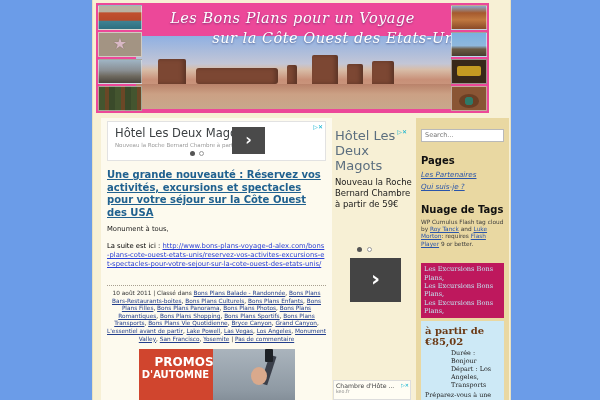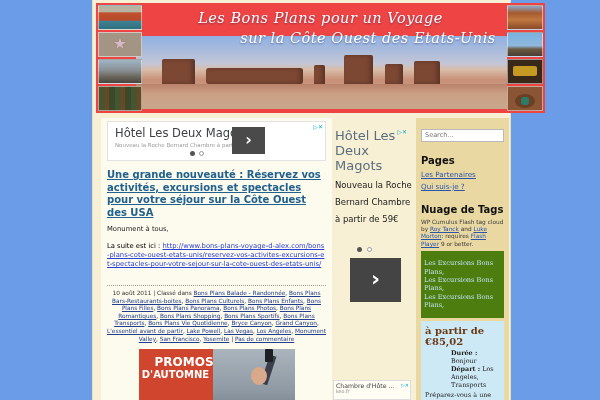--- a/index.html
+++ b/index.html
@@ -1,21 +1,21 @@
 <!DOCTYPE html>
 <html><head>
 <meta charset="utf-8">
 <style>
   html,body{margin:0;padding:0;width:600px;height:400px;overflow:hidden;
     background:#6b9ce8;font-family:"DejaVu Sans","Liberation Sans",sans-serif;}
   .container{position:absolute;left:92px;top:0;width:417px;height:400px;
     background:#f7f0d5;border-left:1px solid #e8e0c0;border-right:1px solid #e8e0c0;}
   
-  .header{position:absolute;left:3px;top:3px;width:449px;height:110px;
-    background:#ef4444;overflow:hidden;}
+  .header{position:absolute;left:3px;top:3px;width:393px;height:110px;
+    background:#ec4899;overflow:hidden;}
   .pan{position:absolute;left:40px;right:38px;top:33px;bottom:4px;
     background:linear-gradient(180deg,#8fb0e2 0%,#c3c6d6 38%,#d8bda8 46%,#c89078 60%,#cb9c82 78%,#c9a habit 100%);
     background:linear-gradient(180deg,#8fb0e2 0%,#c3c6d6 38%,#d8bda8 46%,#c89078 60%,#cb9c82 78%,#c9a184 100%);}
   .butte{position:absolute;background:#7c4733;border-radius:2px 2px 0 0;box-shadow:inset -3px 0 4px rgba(0,0,0,.25);}
   .b1{left:7%;bottom:34%;width:9%;height:34%;}
   .b2{left:19%;bottom:34%;width:26%;height:22%;border-radius:3px;}
   .b3{left:48%;bottom:34%;width:3%;height:26%;}
   .b4{left:56%;bottom:34%;width:8%;height:40%;}
   .b5{left:67%;bottom:34%;width:5%;height:28%;}
   .b6{left:75%;bottom:34%;width:7%;height:32%;}
@@ -75,45 +75,45 @@
   .promo-left .p1{font-size:12px;font-weight:bold;line-height:13px;margin-left:16px;}
   .promo-left .p2{font-size:10px;font-weight:bold;line-height:11px;}
   .promo-right{flex:1;position:relative;background:linear-gradient(180deg,#aab4bd 0%,#8e99a3 60%,#707a84 100%);overflow:hidden;}
   .man-head{position:absolute;left:38px;top:18px;width:16px;height:18px;border-radius:50%;background:#d9a98c;}
   .man-arm{position:absolute;left:52px;top:6px;width:7px;height:30px;background:#3a3f4a;transform:rotate(18deg);}
   .phone{position:absolute;left:52px;top:0px;width:8px;height:13px;background:#1d2126;border-radius:1px;}
   
   .mid-ad{position:relative;height:262px;}
   .mid-ad .adchoices{right:8px;top:0;}
   .mid-title{font-size:13px;line-height:15px;color:#5b6e7f;margin:10px 0 4px 2px;}
-  .mid-sub{font-size:8.5px;line-height:17px;color:#1a1a1a;margin:0 0 0 2px;}
+  .mid-sub{font-size:8.5px;line-height:11px;color:#1a1a1a;margin:0 0 0 2px;}
   .mid-dots{position:absolute;left:24px;top:119px;display:flex;gap:5px;}
   .mid-arrow{position:absolute;left:17px;top:130px;width:51px;height:44px;background:#444;
     color:#fff;text-align:center;line-height:42px;font-size:22px;font-weight:bold;cursor:pointer;}
   .mini-ad{position:absolute;left:0;bottom:0;width:78px;height:20px;background:#fffdf4;
     border:1px solid #ddd;box-sizing:border-box;padding:1px 2px;}
   .mini-ad .ma-title{font-size:6.2px;color:#444;}
   .mini-ad .ma-dom{font-size:4.8px;color:#8a8a8a;}
   .mini-ad .adchoices{right:1px;top:1px;font-size:5px;}
   
   .search{width:100%;height:13px;box-sizing:border-box;border:1px solid #b9b9b9;background:#fff;
     font-size:6.5px;color:#666;padding:1px 3px;font-family:inherit;}
   .sb-h{font-size:10px;font-weight:bold;color:#111;margin:13px 0 4px 0;}
-  .sb-link{display:block;font-size:7.2px;color:#2a55aa;text-decoration:underline;margin:3px 0;cursor:pointer;}
+  .sb-link{display:block;font-size:7.2px;color:#2a55aa;text-decoration:underline;margin:3px 0;cursor:pointer;font-style:italic;}
   .credit{font-size:5.8px;line-height:7.4px;color:#3a3a3a;}
   .credit .c-lnk{color:#2a55aa;text-decoration:underline;}
-  .tagbox{background:#4d7c0f;margin-top:3px;padding:8px 3px;
+  .tagbox{background:#be185d;margin-top:15px;padding:2px 3px;
     font-family:"DejaVu Serif","Liberation Serif",serif;font-size:6.6px;line-height:8.4px;color:#c2e4f2;}
   .tagbox span{display:block;}
   .offer{background:#cde9f6;margin-top:3px;padding:3px 4px;
     font-family:"DejaVu Serif","Liberation Serif",serif;}
   .offer .o-title{font-size:7.2px;font-weight:bold;color:#1c6fa0;line-height:8.8px;}
   .offer .o-price{font-size:10px;font-weight:bold;color:#6b3914;margin-top:1px;}
   .offer .o-detail{margin:2px 0 2px 26px;font-size:6.4px;line-height:8px;color:#222;}
-  .offer .o-lab{font-weight:bold;}
+  .offer .o-lab{font-weight:normal;}
   .offer .o-desc{font-size:6.4px;line-height:8px;color:#222;}
 </style>
 </head>
 <body>
 
 <div class="container">
 
   <div class="header">
     <div class="pan">
       <div class="pan-floor"></div>

